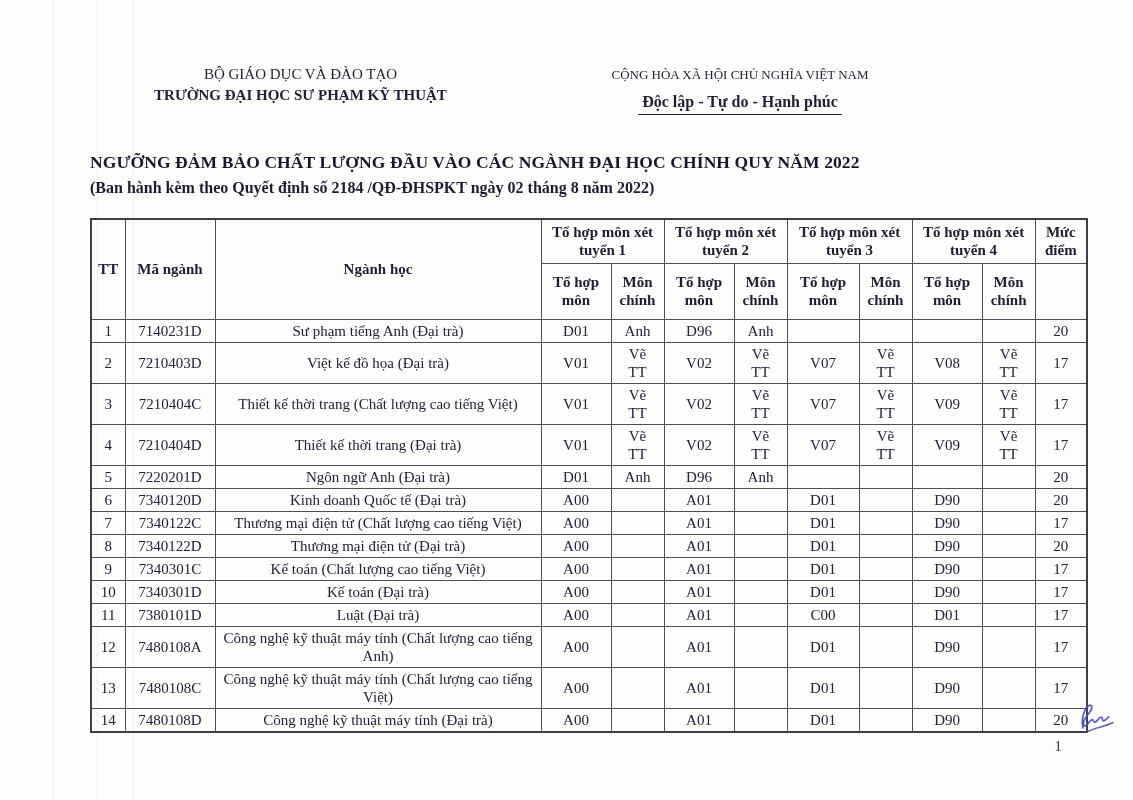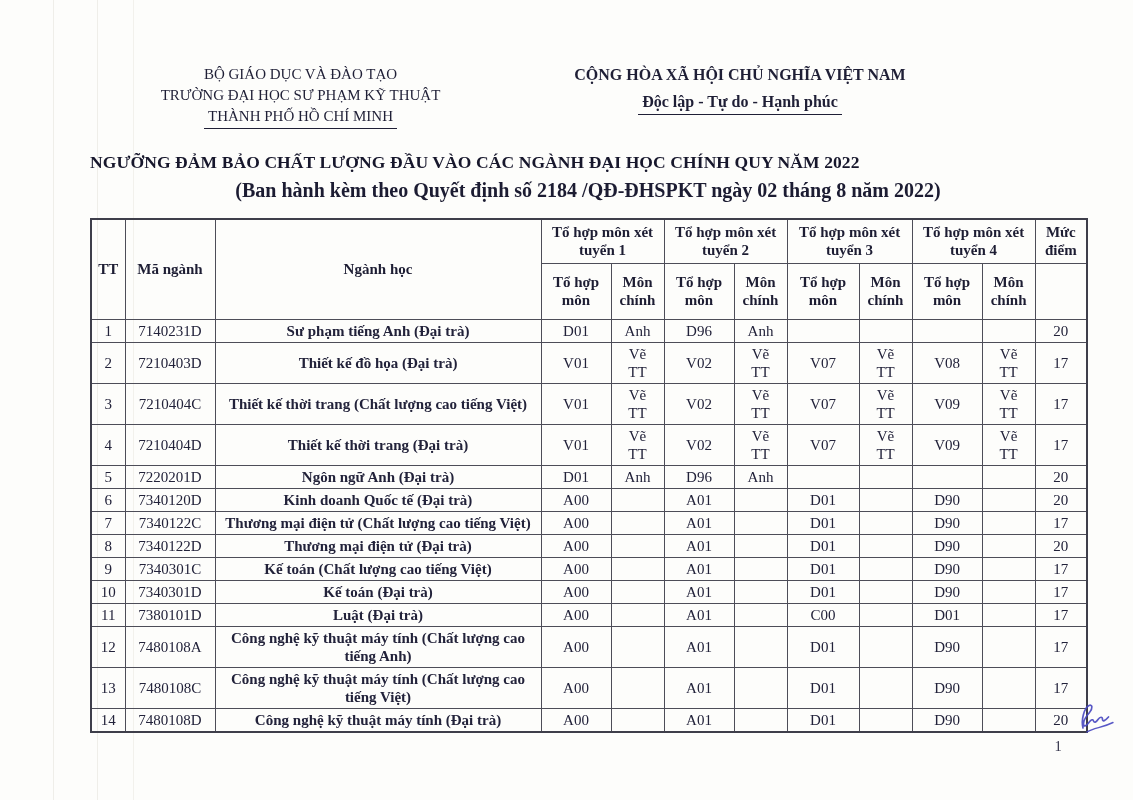--- a/index.html
+++ b/index.html
@@ -17,37 +17,37 @@
   
   .scanline { position: absolute; top: 0; bottom: 0; width: 1px; background: #efeee9; }
   .sl1 { left: 53px; }
   .sl2 { left: 97px; }
   .sl3 { left: 133px; background: #f2f1ec; }
 
   .hdr-left {
     position: absolute; left: 128px; top: 64px; width: 345px;
     text-align: center; font-size: 15px; line-height: 21px; color: #1f1f36;
   }
-  .hdr-left .l2, .hdr-left .l3 { font-weight: normal; }
+  .hdr-left .l2, .hdr-left .l3 { font-weight: bold; }
   .hdr-right {
     position: absolute; left: 555px; top: 64px; width: 370px;
     text-align: center; color: #1f1f36;
   }
-  .hdr-right .l1 { font-weight: bold; font-size: 16px; line-height: 21px; }
+  .hdr-right .l1 { font-weight: normal; font-size: 13px; line-height: 21px; }
   .hdr-right .l2 { font-weight: bold; font-size: 16px; line-height: 22px; margin-top: 6px; }
   .u { display: inline-block; border-bottom: 1.6px solid #1f1f36; padding: 0 4px 1px 4px; }
 
   .doc-title {
     position: absolute; left: 90px; top: 152px; width: 996px;
     font-weight: bold; font-size: 17.5px;
     letter-spacing: 0.1px; color: #17172c; white-space: nowrap;
   }
   .doc-subtitle {
     position: absolute; left: 90px; top: 179px; width: 996px;
-    text-align: center; font-weight: bold; font-size: 20px; color: #1c1c32;
+    font-weight: bold; font-size: 16px; color: #1c1c32;
   }
 
   table.main {
     position: absolute; left: 90px; top: 218px;
     border-collapse: collapse;
     table-layout: fixed;
     width: 996px;
     font-size: 15px;
     color: #22223a;
   }
@@ -56,21 +56,21 @@
     text-align: center;
     vertical-align: middle;
     padding: 2px 3px;
     line-height: 1.2;
     overflow: hidden;
   }
   table.main { border: 2px solid #3e3e4a; }
   thead th { font-weight: bold; color: #1d1d33; }
   tr.h1 th { height: 44px; text-align: center; }
   tr.h2 th { height: 56px; }
-  td.c-name { text-align: left; padding-left: 8px; font-weight: bold; }
+  td.c-name { text-align: left; padding-left: 8px; }
   td.c-mc { word-spacing: 60px; }  
   tbody tr { height: 23px; }
 
   .signature {
     position: absolute; left: 1072px; top: 701px; width: 52px; height: 44px;
   }
   .page-number {
     position: absolute; left: 1046px; top: 738px; width: 24px;
     text-align: center; font-size: 14.5px; color: #33334a;
   }
@@ -80,21 +80,20 @@
 
 <div class="page">
 
   <div class="scanline sl1"></div>
   <div class="scanline sl2"></div>
   <div class="scanline sl3"></div>
 
   <div class="hdr-left">
     <div class="l1">BỘ GIÁO DỤC VÀ ĐÀO TẠO</div>
     <div class="l2">TRƯỜNG ĐẠI HỌC SƯ PHẠM KỸ THUẬT</div>
-    <div class="l3"><span class="u">THÀNH PHỐ HỒ CHÍ MINH</span></div>
   </div>
 
   <div class="hdr-right">
     <div class="l1">CỘNG HÒA XÃ HỘI CHỦ NGHĨA VIỆT NAM</div>
     <div class="l2"><span class="u">Độc lập - Tự do - Hạnh phúc</span></div>
   </div>
 
   <div class="doc-title">NGƯỠNG ĐẢM BẢO CHẤT LƯỢNG ĐẦU VÀO CÁC NGÀNH ĐẠI HỌC CHÍNH QUY NĂM 2022</div>
   <div class="doc-subtitle">(Ban hành kèm theo Quyết định số 2184 /QĐ-ĐHSPKT ngày 02 tháng 8 năm 2022)</div>
 
@@ -147,21 +146,21 @@
           <td class="c-mc">Anh</td>
           <td class="c-th"></td>
           <td class="c-mc"></td>
           <td class="c-th"></td>
           <td class="c-mc"></td>
           <td class="c-score">20</td>
         </tr>
         <tr>
           <td class="c-tt">2</td>
           <td class="c-code">7210403D</td>
-          <td class="c-name">Thiết kế đồ họa (Đại trà)</td>
+          <td class="c-name">Việt kế đồ họa (Đại trà)</td>
           <td class="c-th">V01</td>
           <td class="c-mc">Vẽ TT</td>
           <td class="c-th">V02</td>
           <td class="c-mc">Vẽ TT</td>
           <td class="c-th">V07</td>
           <td class="c-mc">Vẽ TT</td>
           <td class="c-th">V08</td>
           <td class="c-mc">Vẽ TT</td>
           <td class="c-score">17</td>
         </tr>

